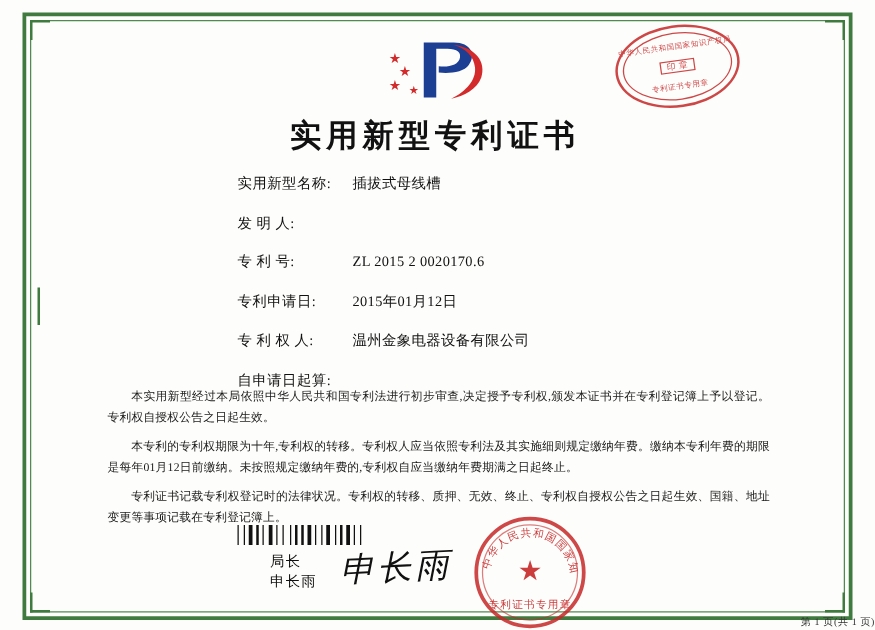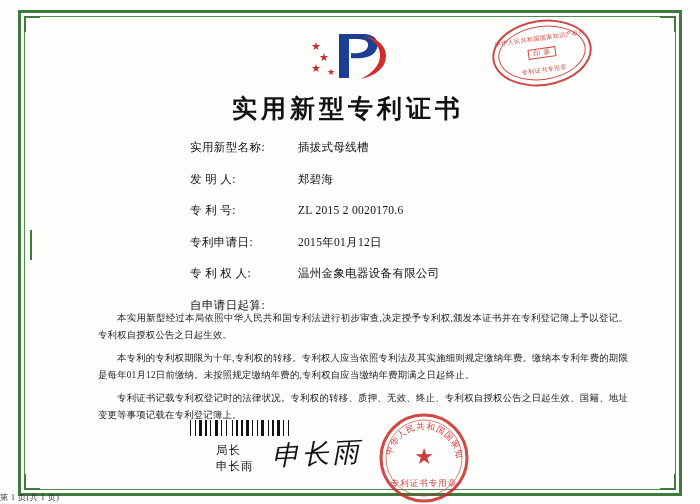--- a/index.html
+++ b/index.html
@@ -120,36 +120,35 @@
     top: 140px;
     width: 430px;
     font-size: 11.5px;
     color: #111;
     line-height: 15px;
   }
   .field {
     display: flex;
     margin-bottom: 16.5px;
     align-items: center;
-    gap: 16px;
   }
   .field .label {
     width: 92px;
     flex: none;
     letter-spacing: 0.4px;
   }
   .field .value {
     flex: 1;
     letter-spacing: 0.3px;
   }
 
   
   .body-text {
     position: absolute;
-    left: 98px;
+    left: 86px;
     top: 310px;
     width: 530px;
     font-size: 9.4px;
     line-height: 16.5px;
     color: #1a1a1a;
     text-align: justify;
     letter-spacing: 0.2px;
   }
   .body-text p {
     margin: 0 0 7px 0;
@@ -202,21 +201,21 @@
     top: 412px;
     width: 92px;
     height: 92px;
   }
   .seal-main svg { display: block; }
 
   .footer {
     position: absolute;
     left: 0; right: 0;
     bottom: 1px;
-    text-align: left;
+    text-align: right;
     font-size: 8px;
     color: #333;
     letter-spacing: 0.5px;
   }
 
   .vert-mark {
     position: absolute;
     left: 30px;
     top: 230px;
     width: 2px;
@@ -258,21 +257,20 @@
 
   <div class="title">实用新型专利证书</div>
 
   <div class="fields">
     <div class="field">
       <span class="label">实用新型名称:</span>
       <span class="value">插拔式母线槽</span>
     </div>
     <div class="field">
       <span class="label">发 明 人:</span>
-      <span class="value">郑碧海</span>
     </div>
     <div class="field">
       <span class="label">专 利 号:</span>
       <span class="value">ZL 2015 2 0020170.6</span>
     </div>
     <div class="field">
       <span class="label">专利申请日:</span>
       <span class="value">2015年01月12日</span>
     </div>
     <div class="field">

